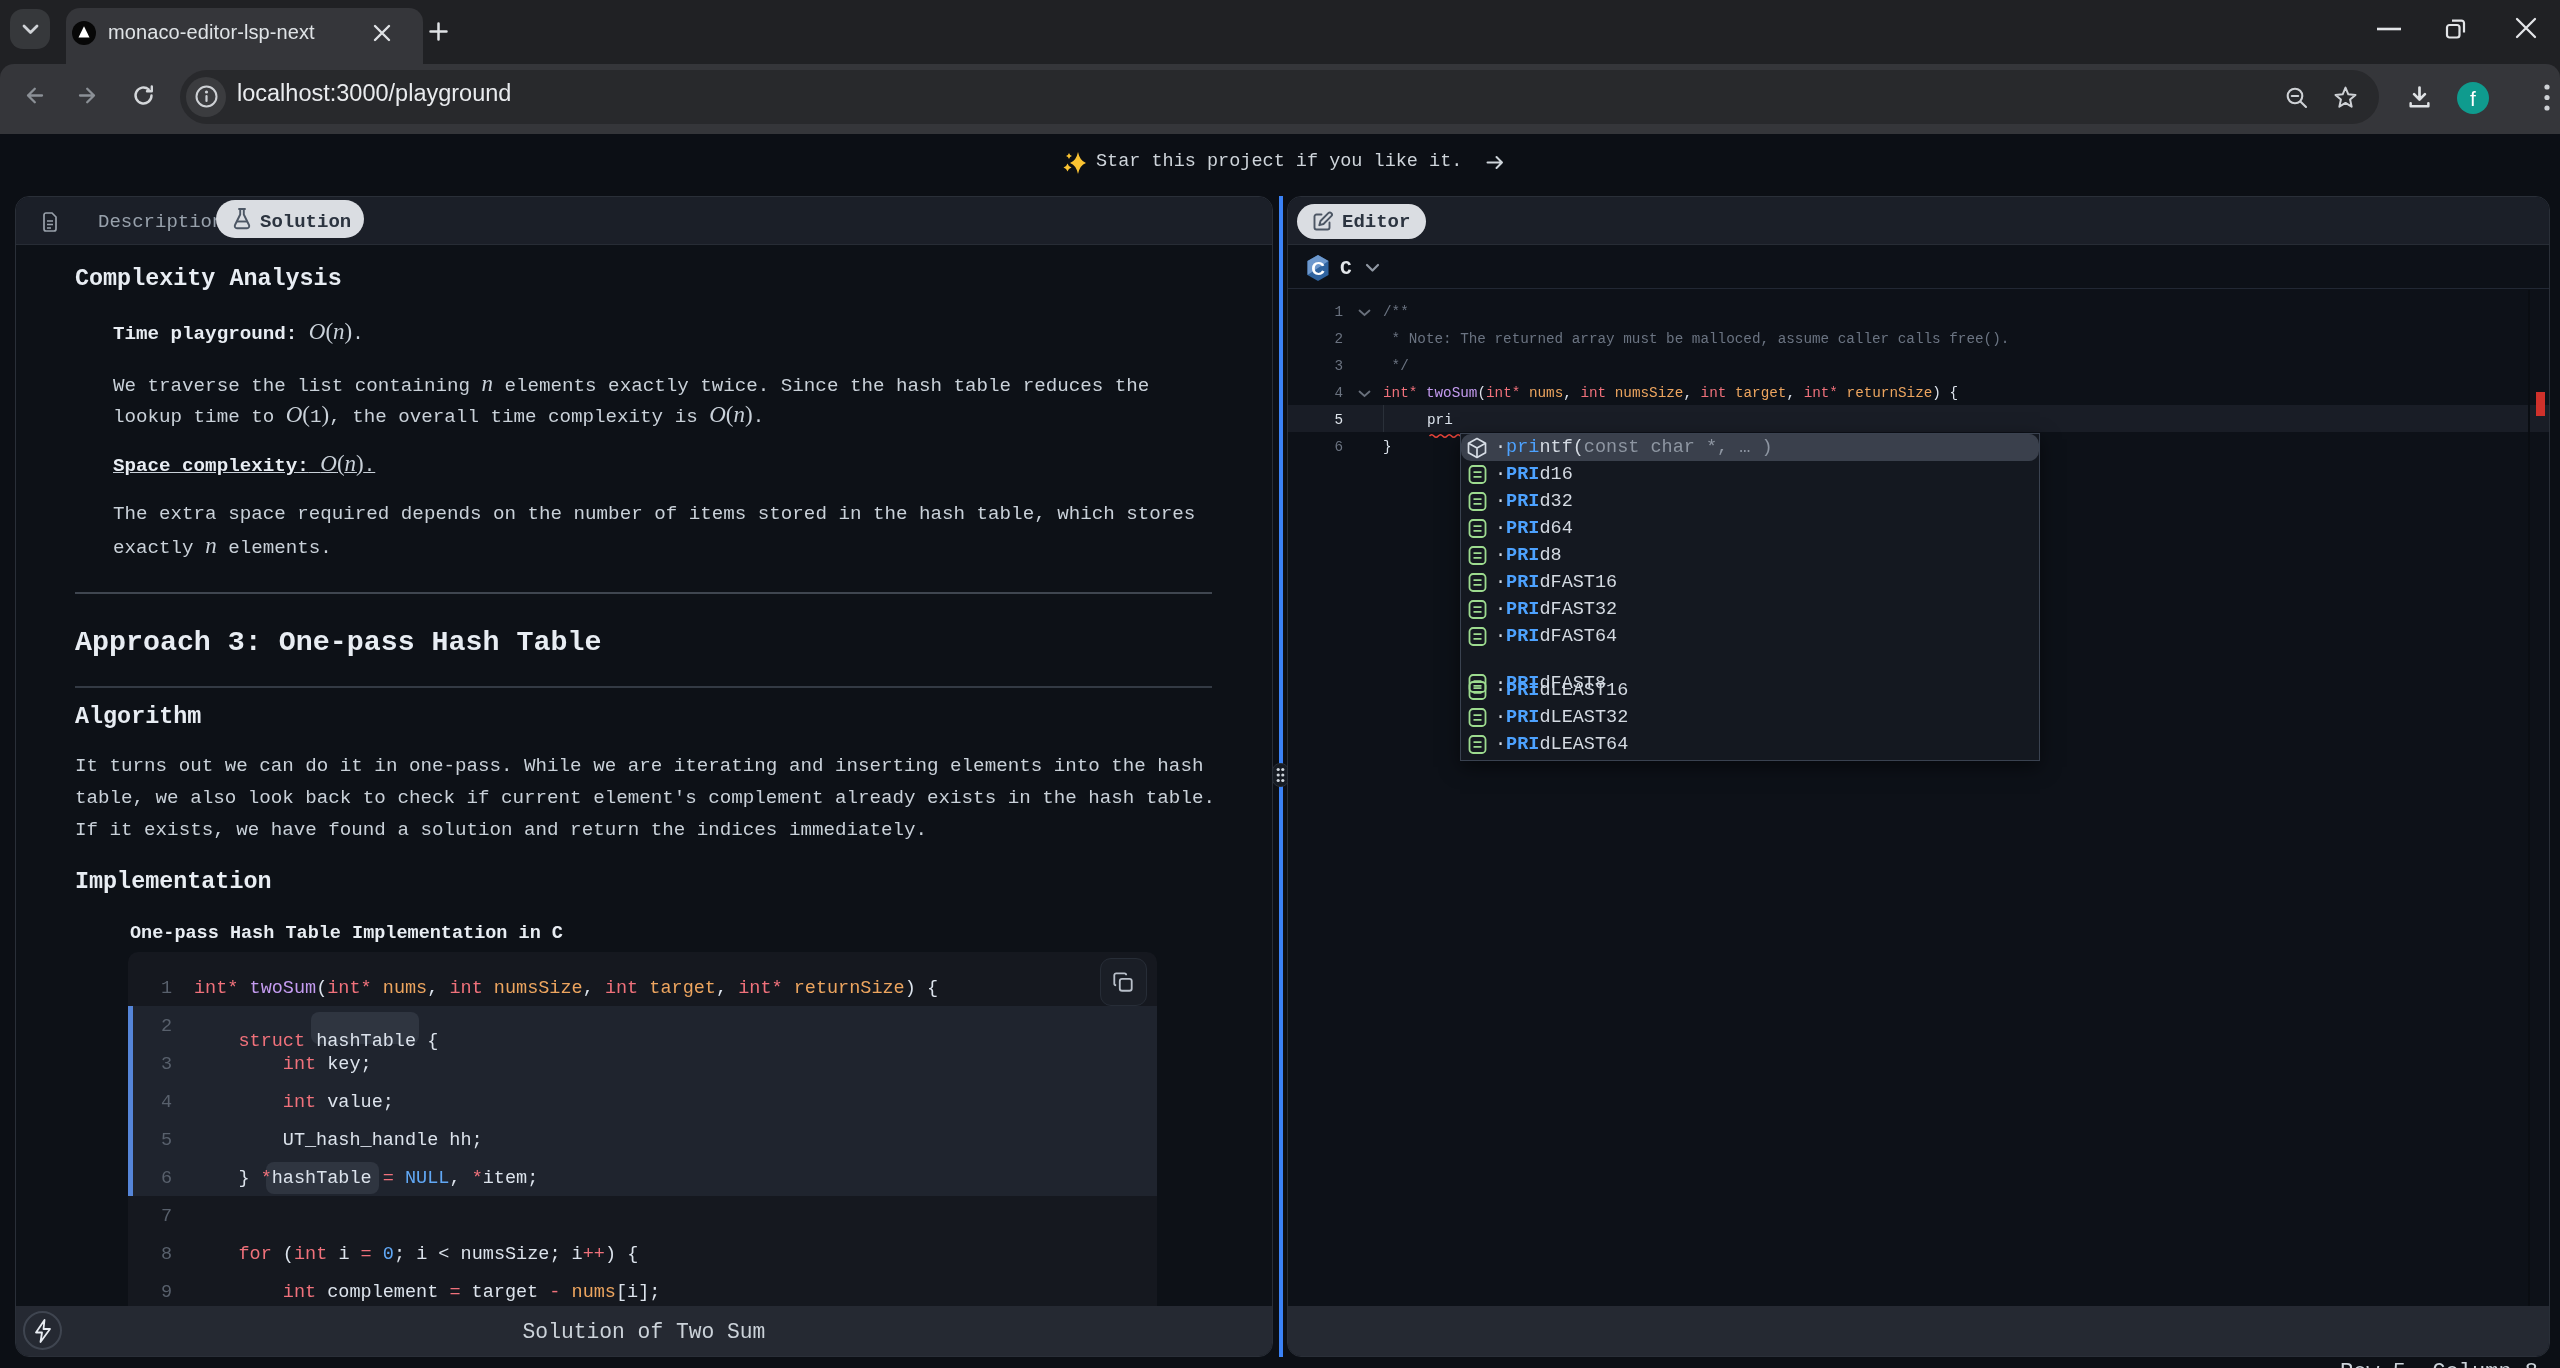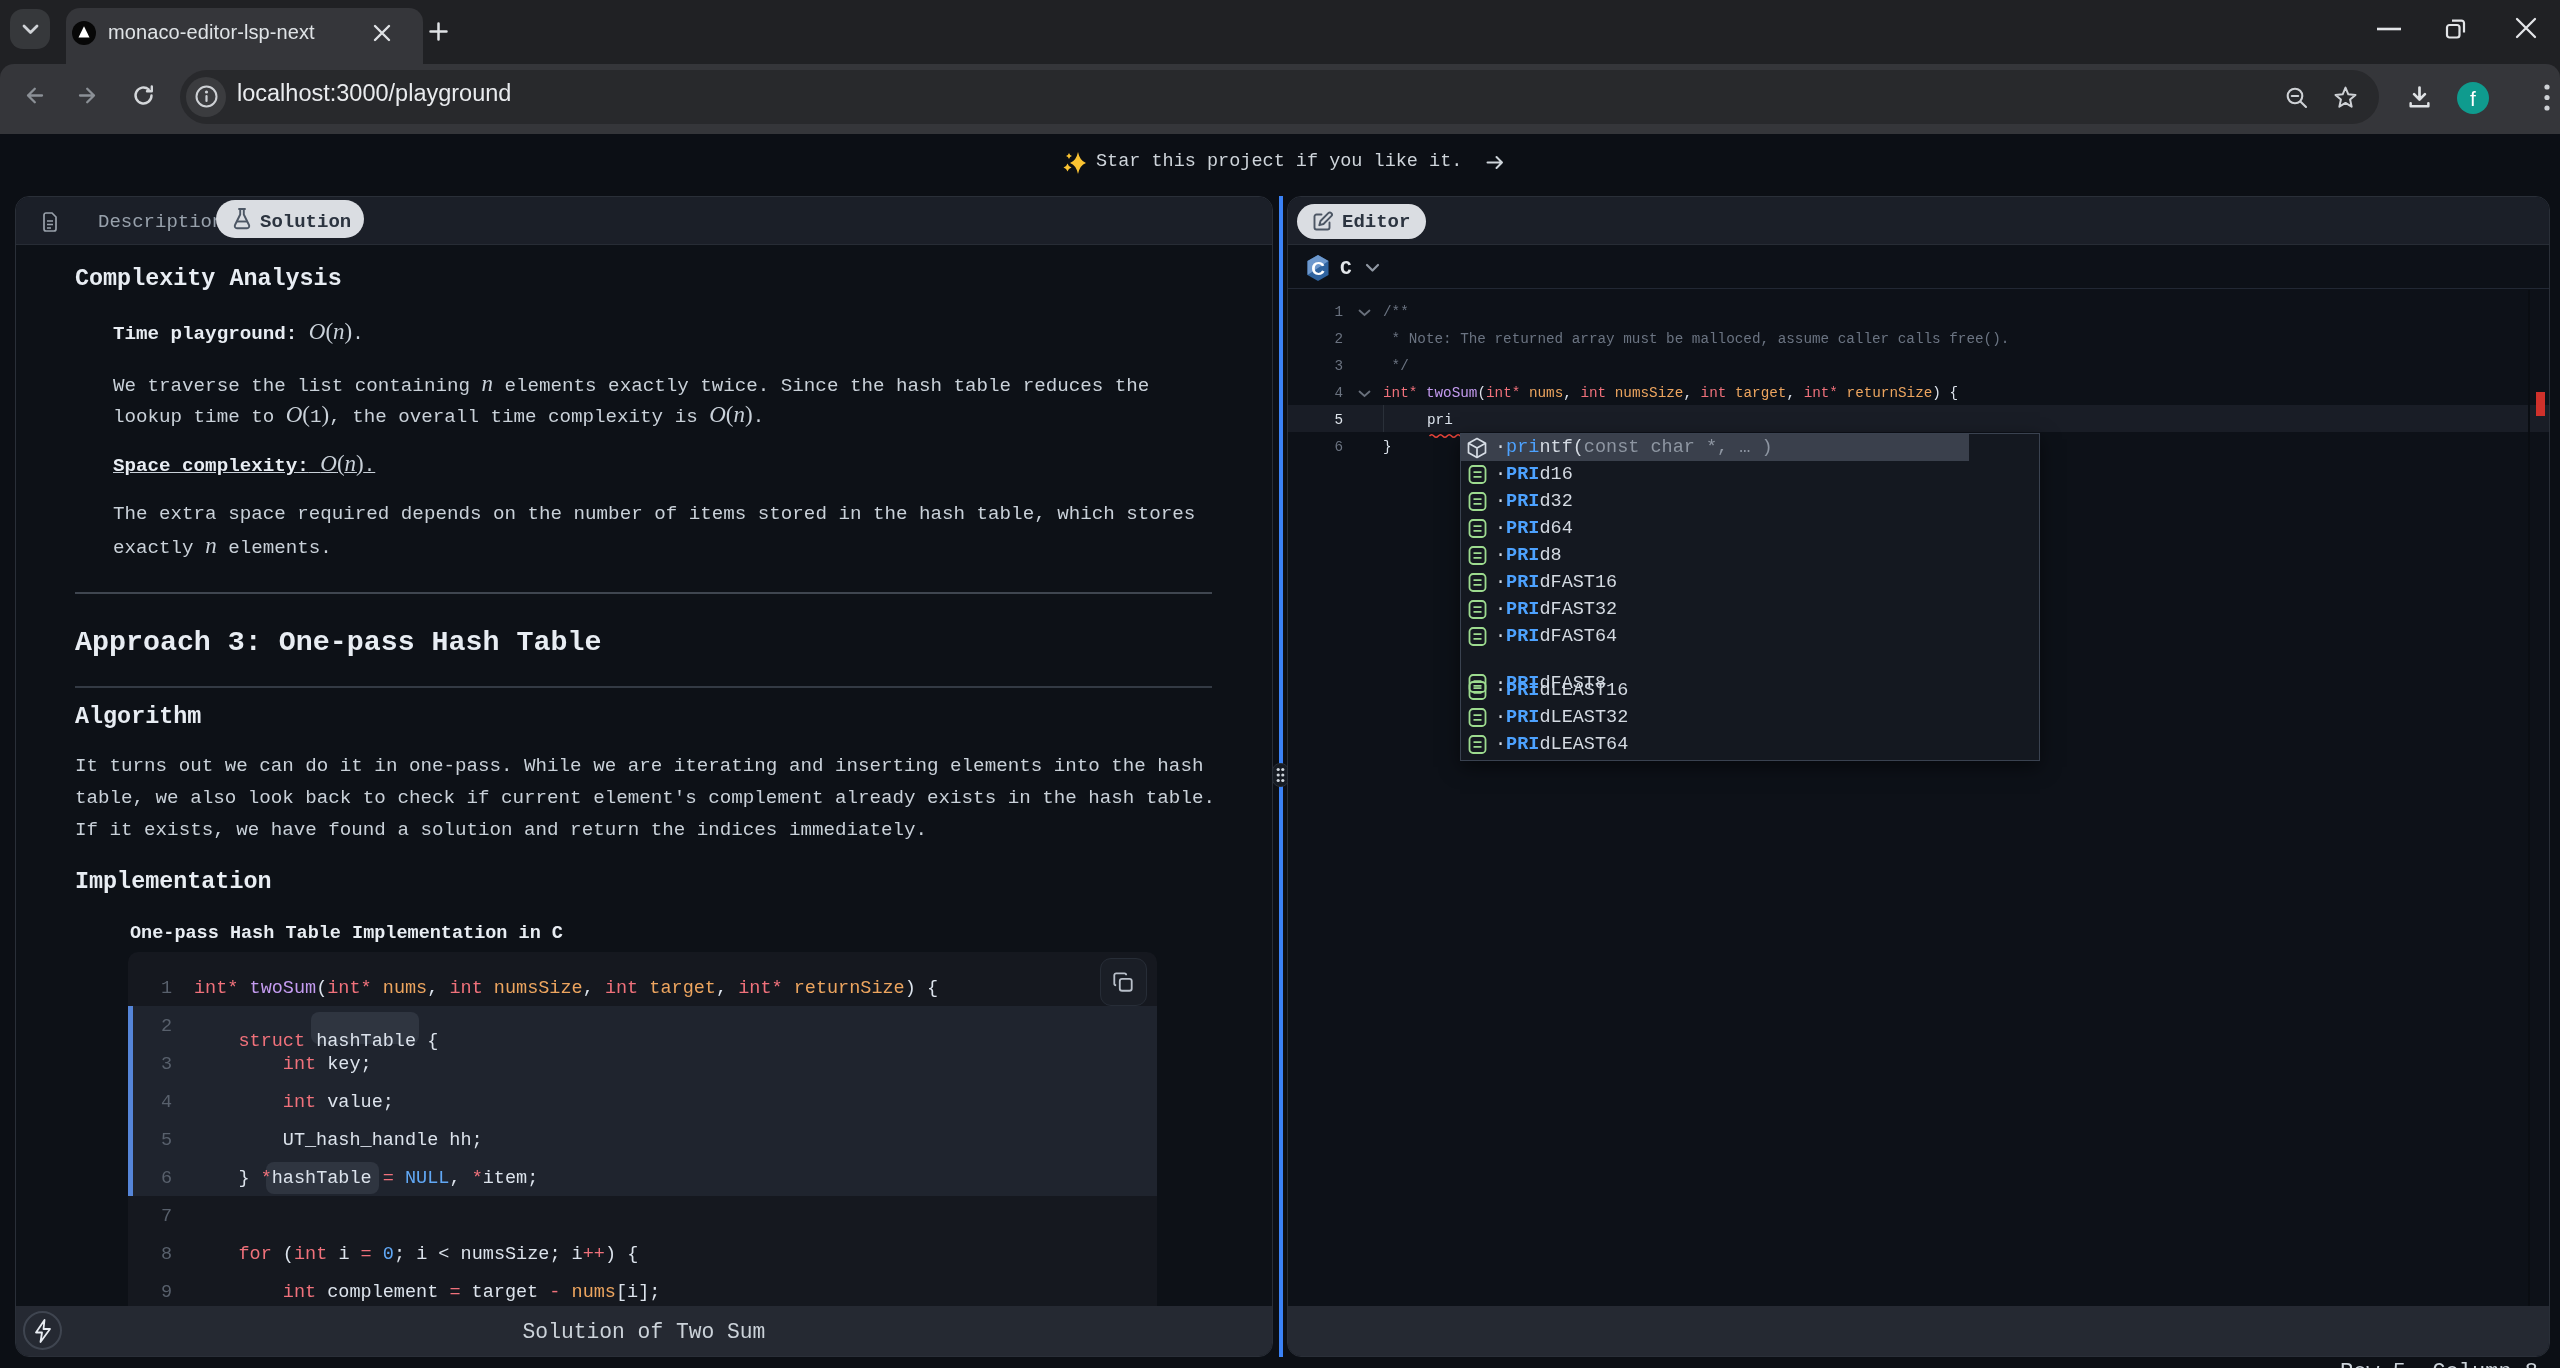--- a/index.html
+++ b/index.html
@@ -15,21 +15,21 @@
   .G { color:#6b7482; }
   .m { font-family:"Liberation Serif", serif; font-style:italic; font-size:23px; }
   .mu { font-family:"Liberation Serif", serif; font-size:23px; }
   .doc { color:#c9d1d9; font-size:19.2px; line-height:19.2px; white-space:pre; }
   .docb { color:#e8edf3; font-weight:bold; }
   .code { overflow:hidden; font-size:18.5px; }
   .cn { position:absolute; left:0; width:44px; text-align:right; color:#58606c; font-size:18.5px; line-height:18.5px; }
   .cl { position:absolute; left:66px; white-space:pre; font-size:18.5px; line-height:18.5px; }
   .ed { position:absolute; white-space:pre; font-size:14.3px; line-height:14.3px; }
   .en { position:absolute; width:55px; text-align:right; color:#6b7380; font-size:14.3px; line-height:14.3px; }
-  .pr { position:absolute; left:0; width:508px; height:27px; }
+  .pr { position:absolute; left:0; width:578px; height:27px;border-radius:10px; }
   .pt { position:absolute; left:34px; top:3px; font-size:18.5px; line-height:21px; white-space:pre; color:#d4dae2; }
   .pb { color:#4da2ff; font-weight:bold; }
 </style>
 </head>
 <body>
 
 <div class="abs" style="left:0;top:0;width:2560px;height:134px;background:#202124;"></div>
 <div class="abs" style="left:0;top:64px;width:2560px;height:70px;background:#35363a;border-radius:14px 14px 0 0;"></div>
 
 <div class="abs" style="left:66px;top:8px;width:357px;height:58px;background:#35363a;border-radius:14px 14px 0 0;"></div>

